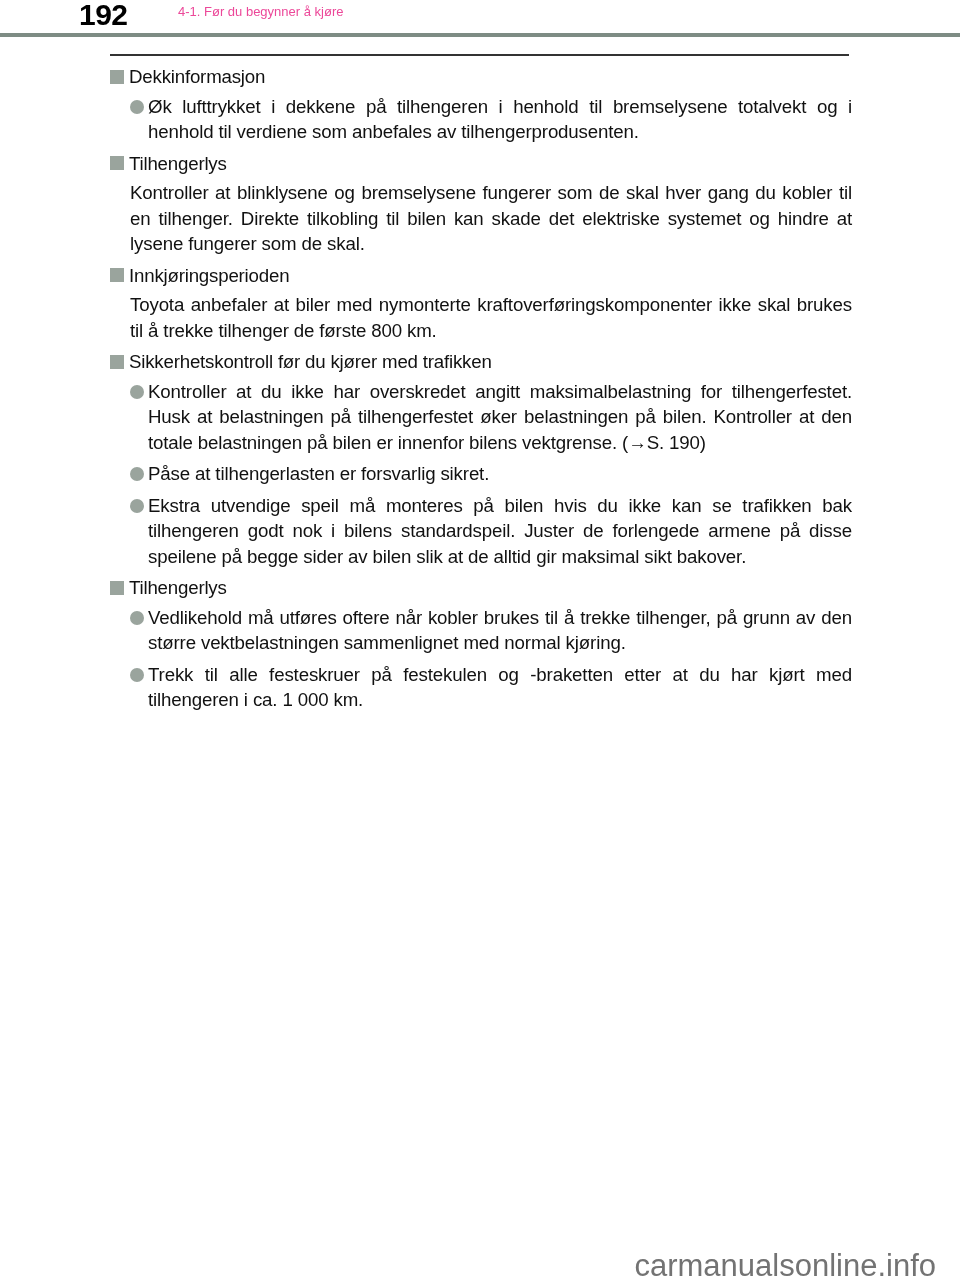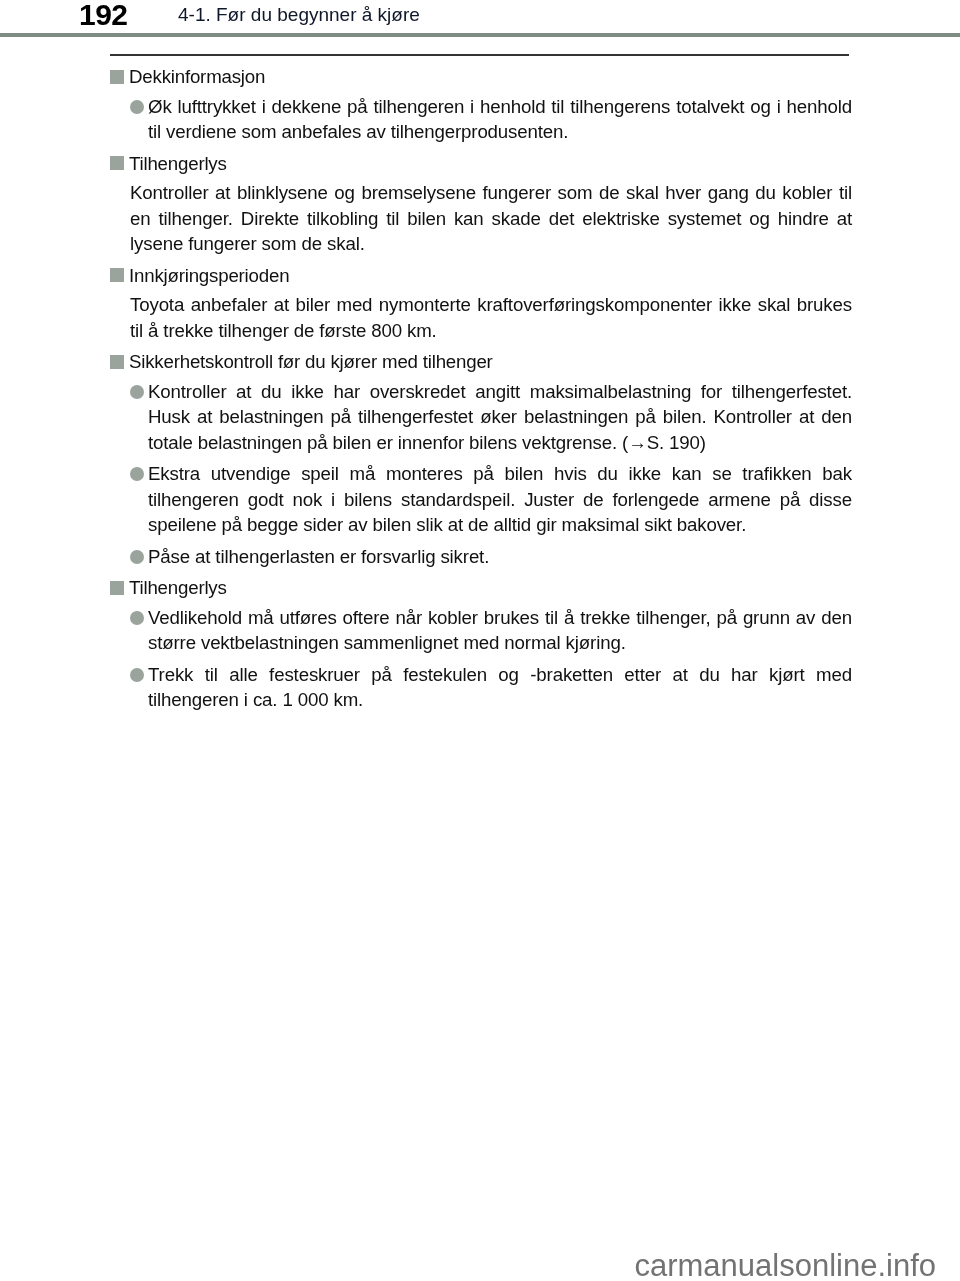--- a/index.html
+++ b/index.html
@@ -6,21 +6,21 @@
     body {
       width: 960px; height: 1281px; background: #ffffff; position: relative;
       font-family: "Liberation Sans", sans-serif; color: #111;
       overflow: hidden;
     }
     .page-number {
       position: absolute; left: 79px; top: -2px;
       font-weight: bold; font-size: 30px; letter-spacing: -0.5px; color: #000;
     }
     .chapter-title {
-      position: absolute; left: 178px; top: 4px; font-size: 19px; color: #0f172a;
+      position: absolute; left: 178px; top: 4px; font-size: 13px; color: #ec4899;
     }
     .header-bar {
       position: absolute; left: 0; top: 33px; width: 960px; height: 4px; background: #7e8c84;
     }
     .section-rule {
       position: absolute; left: 110px; top: 54px; width: 739px; height: 2px; background: #333;
     }
     .content {
       position: absolute; left: 110px; top: 64px; width: 742px;
       font-size: 18.7px; line-height: 25.5px;
@@ -56,21 +56,21 @@
 
 <div class="content">
 
   <div class="section">
     <div class="section-heading">
       <span class="sq-bullet"></span>
       <span>Dekkinformasjon</span>
     </div>
     <div class="item">
       <span class="circle-bullet"></span>
-      <span class="item-text">Øk lufttrykket i dekkene på tilhengeren i henhold til tilhengerens totalvekt og i henhold til verdiene som anbefales av tilhengerprodusenten.</span>
+      <span class="item-text">Øk lufttrykket i dekkene på tilhengeren i henhold til bremselysene totalvekt og i henhold til verdiene som anbefales av tilhengerprodusenten.</span>
     </div>
   </div>
 
   <div class="section">
     <div class="section-heading">
       <span class="sq-bullet"></span>
       <span>Tilhengerlys</span>
     </div>
     <div class="para">
       <div class="para-text">Kontroller at blinklysene og bremselysene fungerer som de skal hver gang du kobler til en tilhenger. Direkte tilkobling til bilen kan skade det elektriske systemet og hindre at lysene fungerer som de skal.</div>
@@ -83,33 +83,33 @@
       <span>Innkjøringsperioden</span>
     </div>
     <div class="para">
       <div class="para-text">Toyota anbefaler at biler med nymonterte kraftoverføringskomponenter ikke skal brukes til å trekke tilhenger de første 800 km.</div>
     </div>
   </div>
 
   <div class="section">
     <div class="section-heading">
       <span class="sq-bullet"></span>
-      <span>Sikkerhetskontroll før du kjører med tilhenger</span>
+      <span>Sikkerhetskontroll før du kjører med trafikken</span>
     </div>
     <div class="item">
       <span class="circle-bullet"></span>
       <span class="item-text">Kontroller at du ikke har overskredet angitt maksimalbelastning for tilhengerfestet. Husk at belastningen på tilhengerfestet øker belastningen på bilen. Kontroller at den totale belastningen på bilen er innenfor bilens vektgrense. (→S. 190)</span>
     </div>
     <div class="item">
       <span class="circle-bullet"></span>
-      <span class="item-text">Ekstra utvendige speil må monteres på bilen hvis du ikke kan se trafikken bak tilhengeren godt nok i bilens standardspeil. Juster de forlengede armene på disse speilene på begge sider av bilen slik at de alltid gir maksimal sikt bakover.</span>
+      <span class="item-text">Påse at tilhengerlasten er forsvarlig sikret.</span>
     </div>
     <div class="item">
       <span class="circle-bullet"></span>
-      <span class="item-text">Påse at tilhengerlasten er forsvarlig sikret.</span>
+      <span class="item-text">Ekstra utvendige speil må monteres på bilen hvis du ikke kan se trafikken bak tilhengeren godt nok i bilens standardspeil. Juster de forlengede armene på disse speilene på begge sider av bilen slik at de alltid gir maksimal sikt bakover.</span>
     </div>
   </div>
 
   <div class="section">
     <div class="section-heading">
       <span class="sq-bullet"></span>
       <span>Tilhengerlys</span>
     </div>
     <div class="item">
       <span class="circle-bullet"></span>

